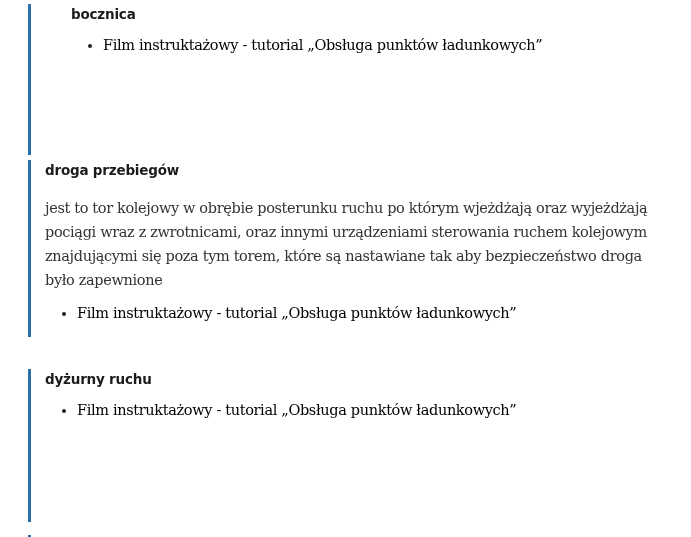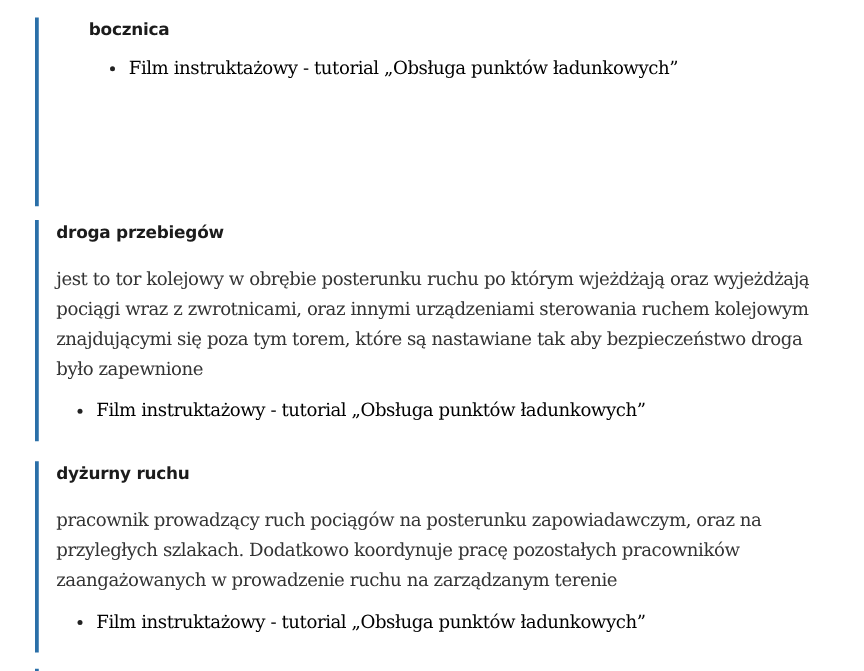--- a/index.html
+++ b/index.html
@@ -38,22 +38,22 @@
   .links li {
     font-family: "DejaVu Serif", serif;
     font-size: 14.5px;
     line-height: 24px;
     letter-spacing: -0.35px;
   }
   .links a {
     color: #000000;
     text-decoration: none;
   }
-  #e1 { top: 14px; height: 151px; padding-left: 40px; }
-  #e2 { top: 176px; height: 177px; }
+  #e1 { top: 4px; height: 151px; padding-left: 40px; }
+  #e2 { top: 160px; height: 177px; }
   #e3 { top: 369px; height: 153px; }
   #e4 { top: 535px; height: 10px; }
 </style>
 </head>
 <body>
 
 <div class="entry" id="e1">
   <p class="term">bocznica</p>
   <ul class="links">
     <li><a href="#">Film instruktażowy - tutorial „Obsługa punktów ładunkowych”</a></li>
@@ -63,19 +63,18 @@
 <div class="entry" id="e2">
   <p class="term">droga przebiegów</p>
   <p class="def">jest to tor kolejowy w obrębie posterunku ruchu po którym wjeżdżają oraz wyjeżdżają pociągi wraz z zwrotnicami, oraz innymi urządzeniami sterowania ruchem kolejowym znajdującymi się poza tym torem, które są nastawiane tak aby bezpieczeństwo droga było zapewnione</p>
   <ul class="links">
     <li><a href="#">Film instruktażowy - tutorial „Obsługa punktów ładunkowych”</a></li>
   </ul>
 </div>
 
 <div class="entry" id="e3">
   <p class="term">dyżurny ruchu</p>
-  <p class="def">pracownik prowadzący ruch pociągów na posterunku zapowiadawczym, oraz na przyległych szlakach. Dodatkowo koordynuje pracę pozostałych pracowników zaangażowanych w prowadzenie ruchu na zarządzanym terenie</p>
   <ul class="links">
     <li><a href="#">Film instruktażowy - tutorial „Obsługa punktów ładunkowych”</a></li>
   </ul>
 </div>
 
 <div class="entry" id="e4"></div>
 
 </body></html>

